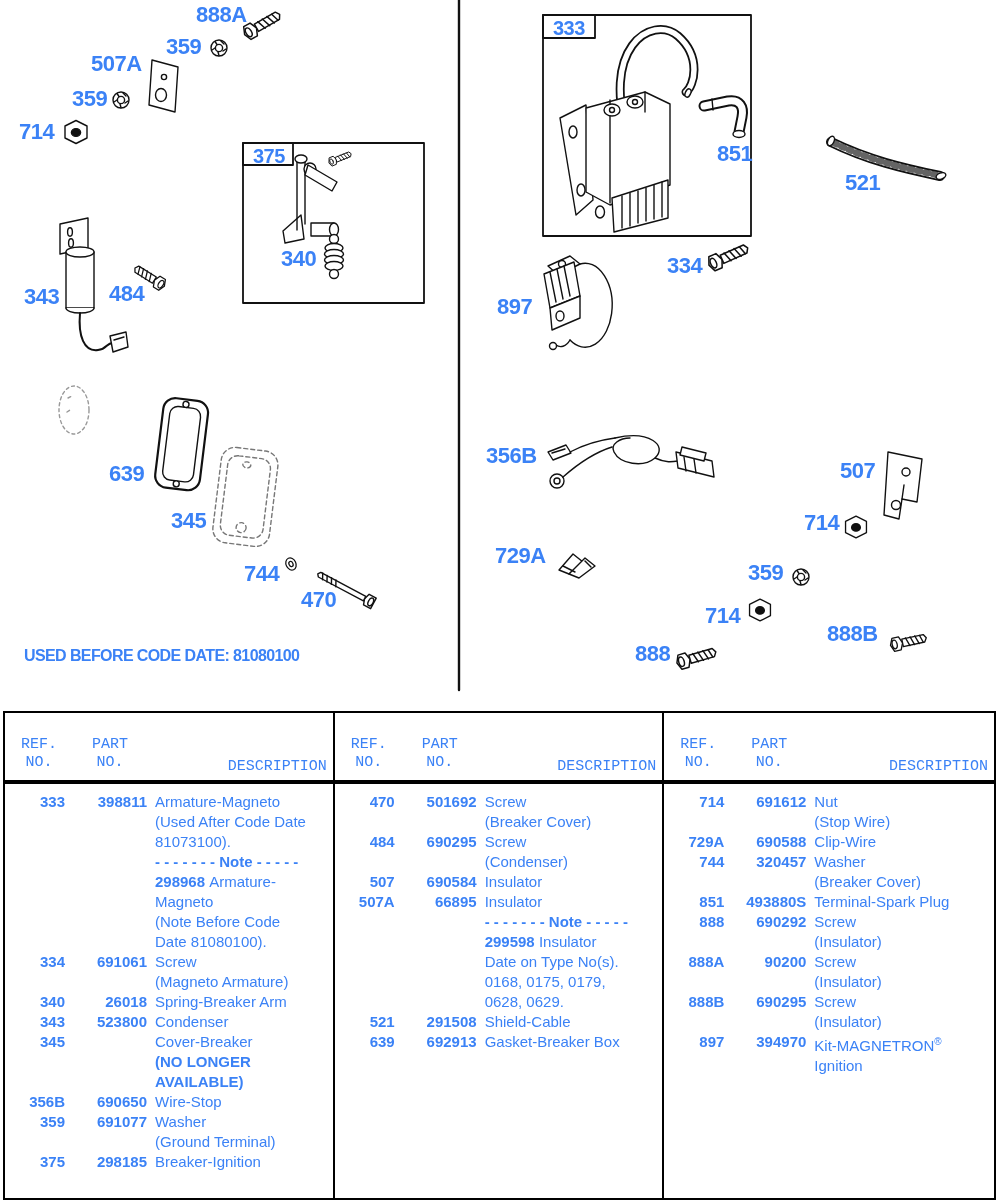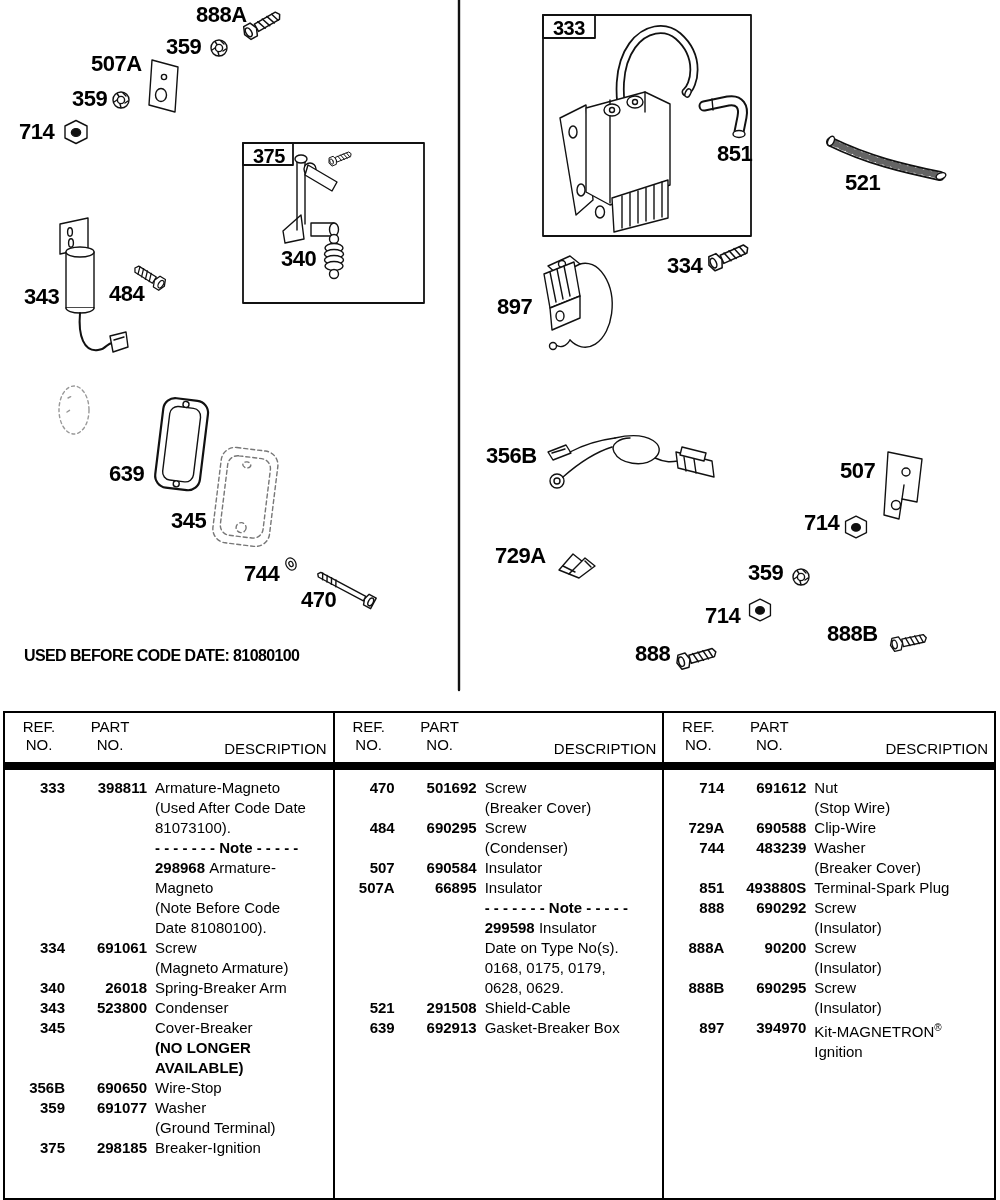--- a/index.html
+++ b/index.html
@@ -1,29 +1,29 @@
 <!DOCTYPE html>
 <html><head>
 <meta charset="utf-8">
 <style>
   html,body{margin:0;padding:0;background:#fff;}
   .stage{position:relative;width:1000px;height:1200px;background:#fff;overflow:hidden;
-         font-family:"Liberation Sans",sans-serif;color:#000000;}
+         font-family:"Liberation Sans",sans-serif;color:#3b82f6;}
   .diagram{position:absolute;left:0;top:0;width:1000px;height:700px;}
   .diagram svg{position:absolute;left:0;top:0;}
   .callout{position:absolute;font-weight:bold;font-size:22px;line-height:1;letter-spacing:-0.5px;white-space:nowrap;}
   .callout.boxed{font-size:20px;}
   .code-note{position:absolute;left:24px;top:647px;font-weight:bold;font-size:16px;letter-spacing:-0.6px;white-space:nowrap;}
   
   .ptable{position:absolute;left:3px;top:711px;width:993px;height:489px;border:2px solid #000;
           display:grid;grid-template-columns:1fr 1fr 1fr;background:#fff;box-sizing:border-box;}
   .pcol{border-right:2px solid #000;box-sizing:border-box;overflow:hidden;}
   .pcol:last-child{border-right:none;}
-  .phead{height:44px;border-bottom:8px solid #000000;display:grid;grid-template-columns:52px 74px auto;
-         column-gap:8px;padding:5px 6px 0 8px;font-size:15px;line-height:18px;}
+  .phead{height:44px;border-bottom:4px solid #000000;display:grid;grid-template-columns:52px 74px auto;
+         column-gap:8px;padding:23px 6px 0 8px;font-size:15px;line-height:18px;font-family:Liberation Mono, monospace;}
   .hc{text-align:center;white-space:pre-line;}
   .hd{text-align:right;align-self:end;padding-bottom:4px;}
   .pbody{padding:8px 6px 0 8px;}
   .prow{display:grid;grid-template-columns:52px 74px auto;column-gap:8px;font-size:15px;line-height:20px;}
   .pref,.ppart{font-weight:bold;text-align:right;}
   .pdesc .dline{min-height:20px;}
   sup{font-size:10px;}
 </style>
 </head>
 <body>
@@ -438,21 +438,21 @@
           </div>
           <div class="prow">
             <span class="pref">729A</span>
             <span class="ppart">690588</span>
             <div class="pdesc">
               <div class="dline"><span>Clip-Wire</span></div>
             </div>
           </div>
           <div class="prow">
             <span class="pref">744</span>
-            <span class="ppart">483239</span>
+            <span class="ppart">320457</span>
             <div class="pdesc">
               <div class="dline"><span>Washer</span></div>
               <div class="dline"><span>(Breaker Cover)</span></div>
             </div>
           </div>
           <div class="prow">
             <span class="pref">851</span>
             <span class="ppart">493880S</span>
             <div class="pdesc">
               <div class="dline"><span>Terminal-Spark Plug</span></div>

